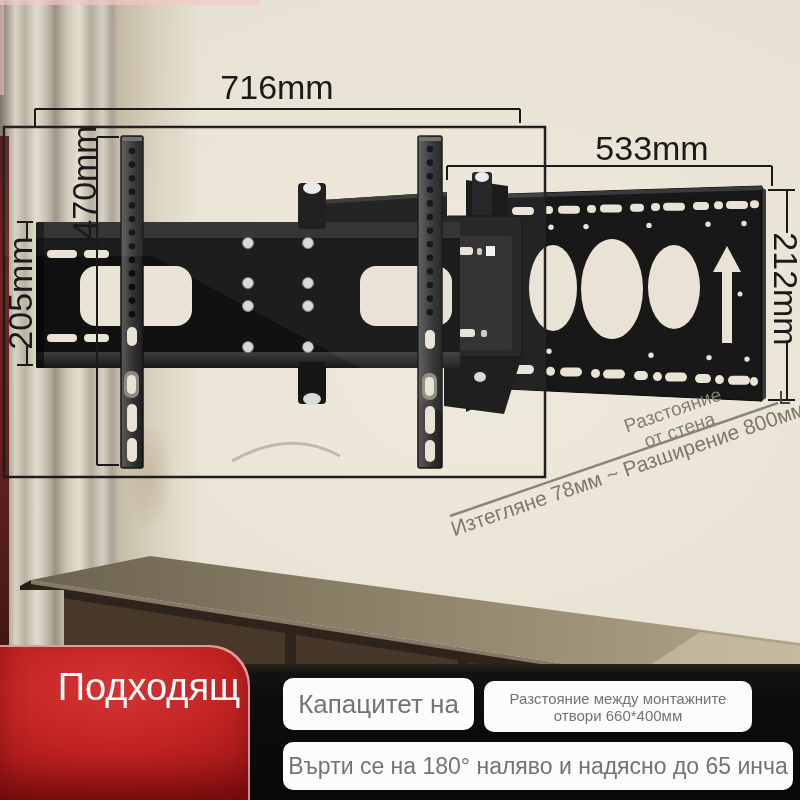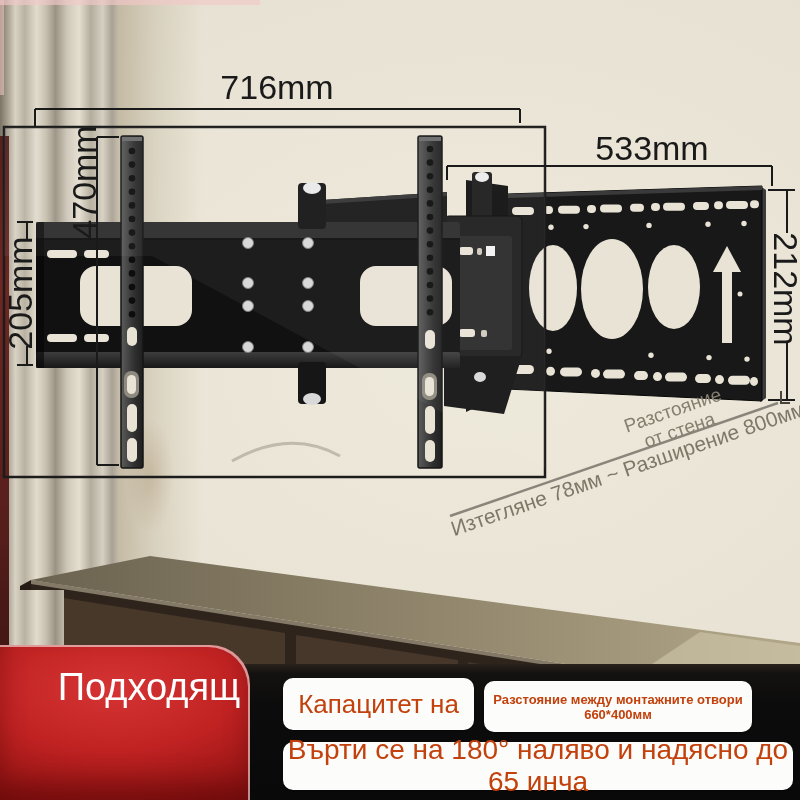--- a/index.html
+++ b/index.html
@@ -30,25 +30,25 @@
        white-space:nowrap;}
   .dim-v{transform:rotate(-90deg);}
   .dim-vr{transform:rotate(90deg);}
   .note{color:#857f6f;text-align:center;white-space:nowrap;}
   
   .red-badge{left:0;top:645px;width:250px;height:155px;border-radius:0 40px 0 0;
        background:radial-gradient(120% 95% at 45% 28%, #d63434 0%, #c02222 42%, #951414 78%, #7c0f10 100%);
        box-shadow:inset -2px 2px 0 rgba(255,255,255,.55), inset 0 -18px 26px rgba(60,0,0,.35);
        color:#fff;text-align:center;padding-top:21px;box-sizing:border-box;}
   .red-badge div{font-size:38px;line-height:42px;margin-left:48px;}
-  .wbadge{background:#fcfcfa;border-radius:10px;color:#c2410c;display:flex;flex-direction:column;
+  .wbadge{background:#fcfcfa;border-radius:10px;color:#737373;display:flex;flex-direction:column;
        align-items:center;justify-content:center;text-align:center;box-shadow:0 1px 2px rgba(0,0,0,.35);}
   .badge-capacity{left:283px;top:678px;width:191px;height:52px;font-size:26px;line-height:26px;}
-  .badge-holes{left:484px;top:681px;width:268px;height:51px;font-size:13px;font-weight:bold;}
-  .badge-rotate{left:283px;top:742px;width:510px;height:48px;font-size:28px;}
+  .badge-holes{left:484px;top:681px;width:268px;height:51px;font-size:15px;}
+  .badge-rotate{left:283px;top:742px;width:510px;height:48px;font-size:23px;}
 </style>
 </head>
 <body>
 
 <div class="stage">
 
   <div class="abs wall"></div>
   <div class="abs wall-shade"></div>
   <div class="abs curtain"></div>
   <div class="abs pink-edge-top"></div>

